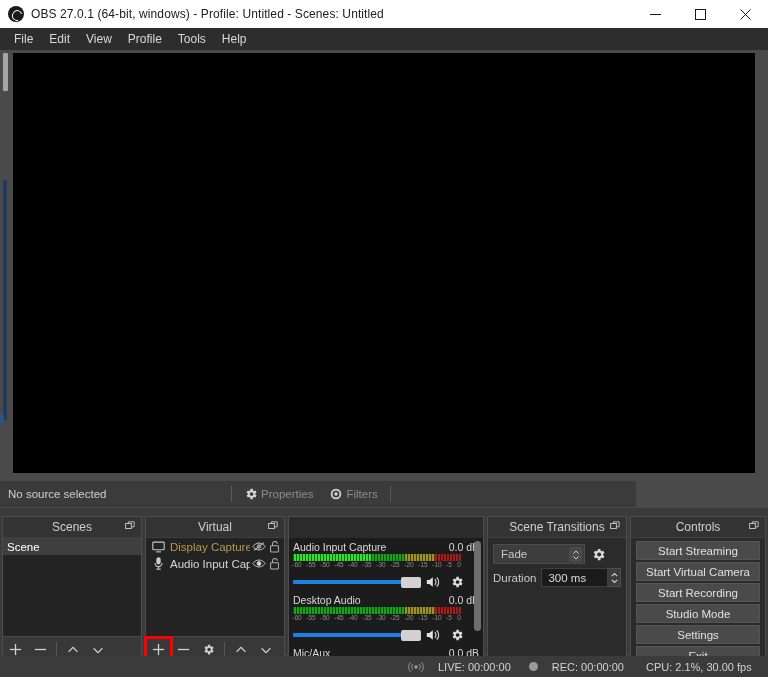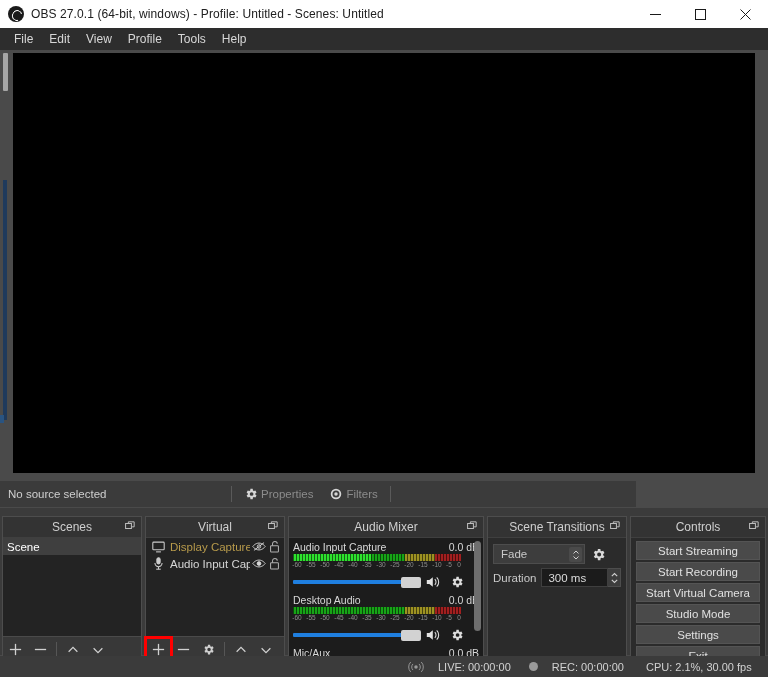--- a/index.html
+++ b/index.html
@@ -663,29 +663,20 @@
           <div class="pt-btn">
             <svg width="14" height="14" viewBox="0 0 16 16" fill="none" stroke="currentColor" stroke-width="1.4">
                 <polyline points="3,6 8,11 13,6"></polyline>
               </svg>
           </div>
         </div>
       </div>
     </div>
 
     <div class="dock" id="dock-mixer">
-      <div class="dock-title">
-        <span>Audio Mixer</span>
-        <span class="dock-float">
-          <svg width="10" height="10" viewBox="0 0 12 12" fill="none" stroke="currentColor" stroke-width="1.2">
-              <rect x="0.7" y="3" width="7" height="6"></rect>
-              <path d="M4 3V1h7v6H8.5"></path>
-            </svg>
-        </span>
-      </div>
       <div class="mixer-body">
 
         <div class="mx-track">
           <div class="mx-head">
             <span>Audio Input Capture</span>
             <span>0.0 dB</span>
           </div>
           <div class="mx-meter">
             <div class="mx-seg-green active" style="width:78px"></div>
             <div class="mx-seg-green" style="width:34px"></div>
@@ -832,22 +823,22 @@
         <span>Controls</span>
         <span class="dock-float">
           <svg width="10" height="10" viewBox="0 0 12 12" fill="none" stroke="currentColor" stroke-width="1.2">
               <rect x="0.7" y="3" width="7" height="6"></rect>
               <path d="M4 3V1h7v6H8.5"></path>
             </svg>
         </span>
       </div>
       <div class="ctl-body">
         <div class="ctl-btn">Start Streaming</div>
+        <div class="ctl-btn">Start Virtual Camera</div>
         <div class="ctl-btn">Start Recording</div>
-        <div class="ctl-btn">Start Virtual Camera</div>
         <div class="ctl-btn">Studio Mode</div>
         <div class="ctl-btn">Settings</div>
         <div class="ctl-btn">Exit</div>
       </div>
     </div>
 
   </div>
 
   <div class="statusbar">
     <div class="sb-group" style="margin-left:408px">

